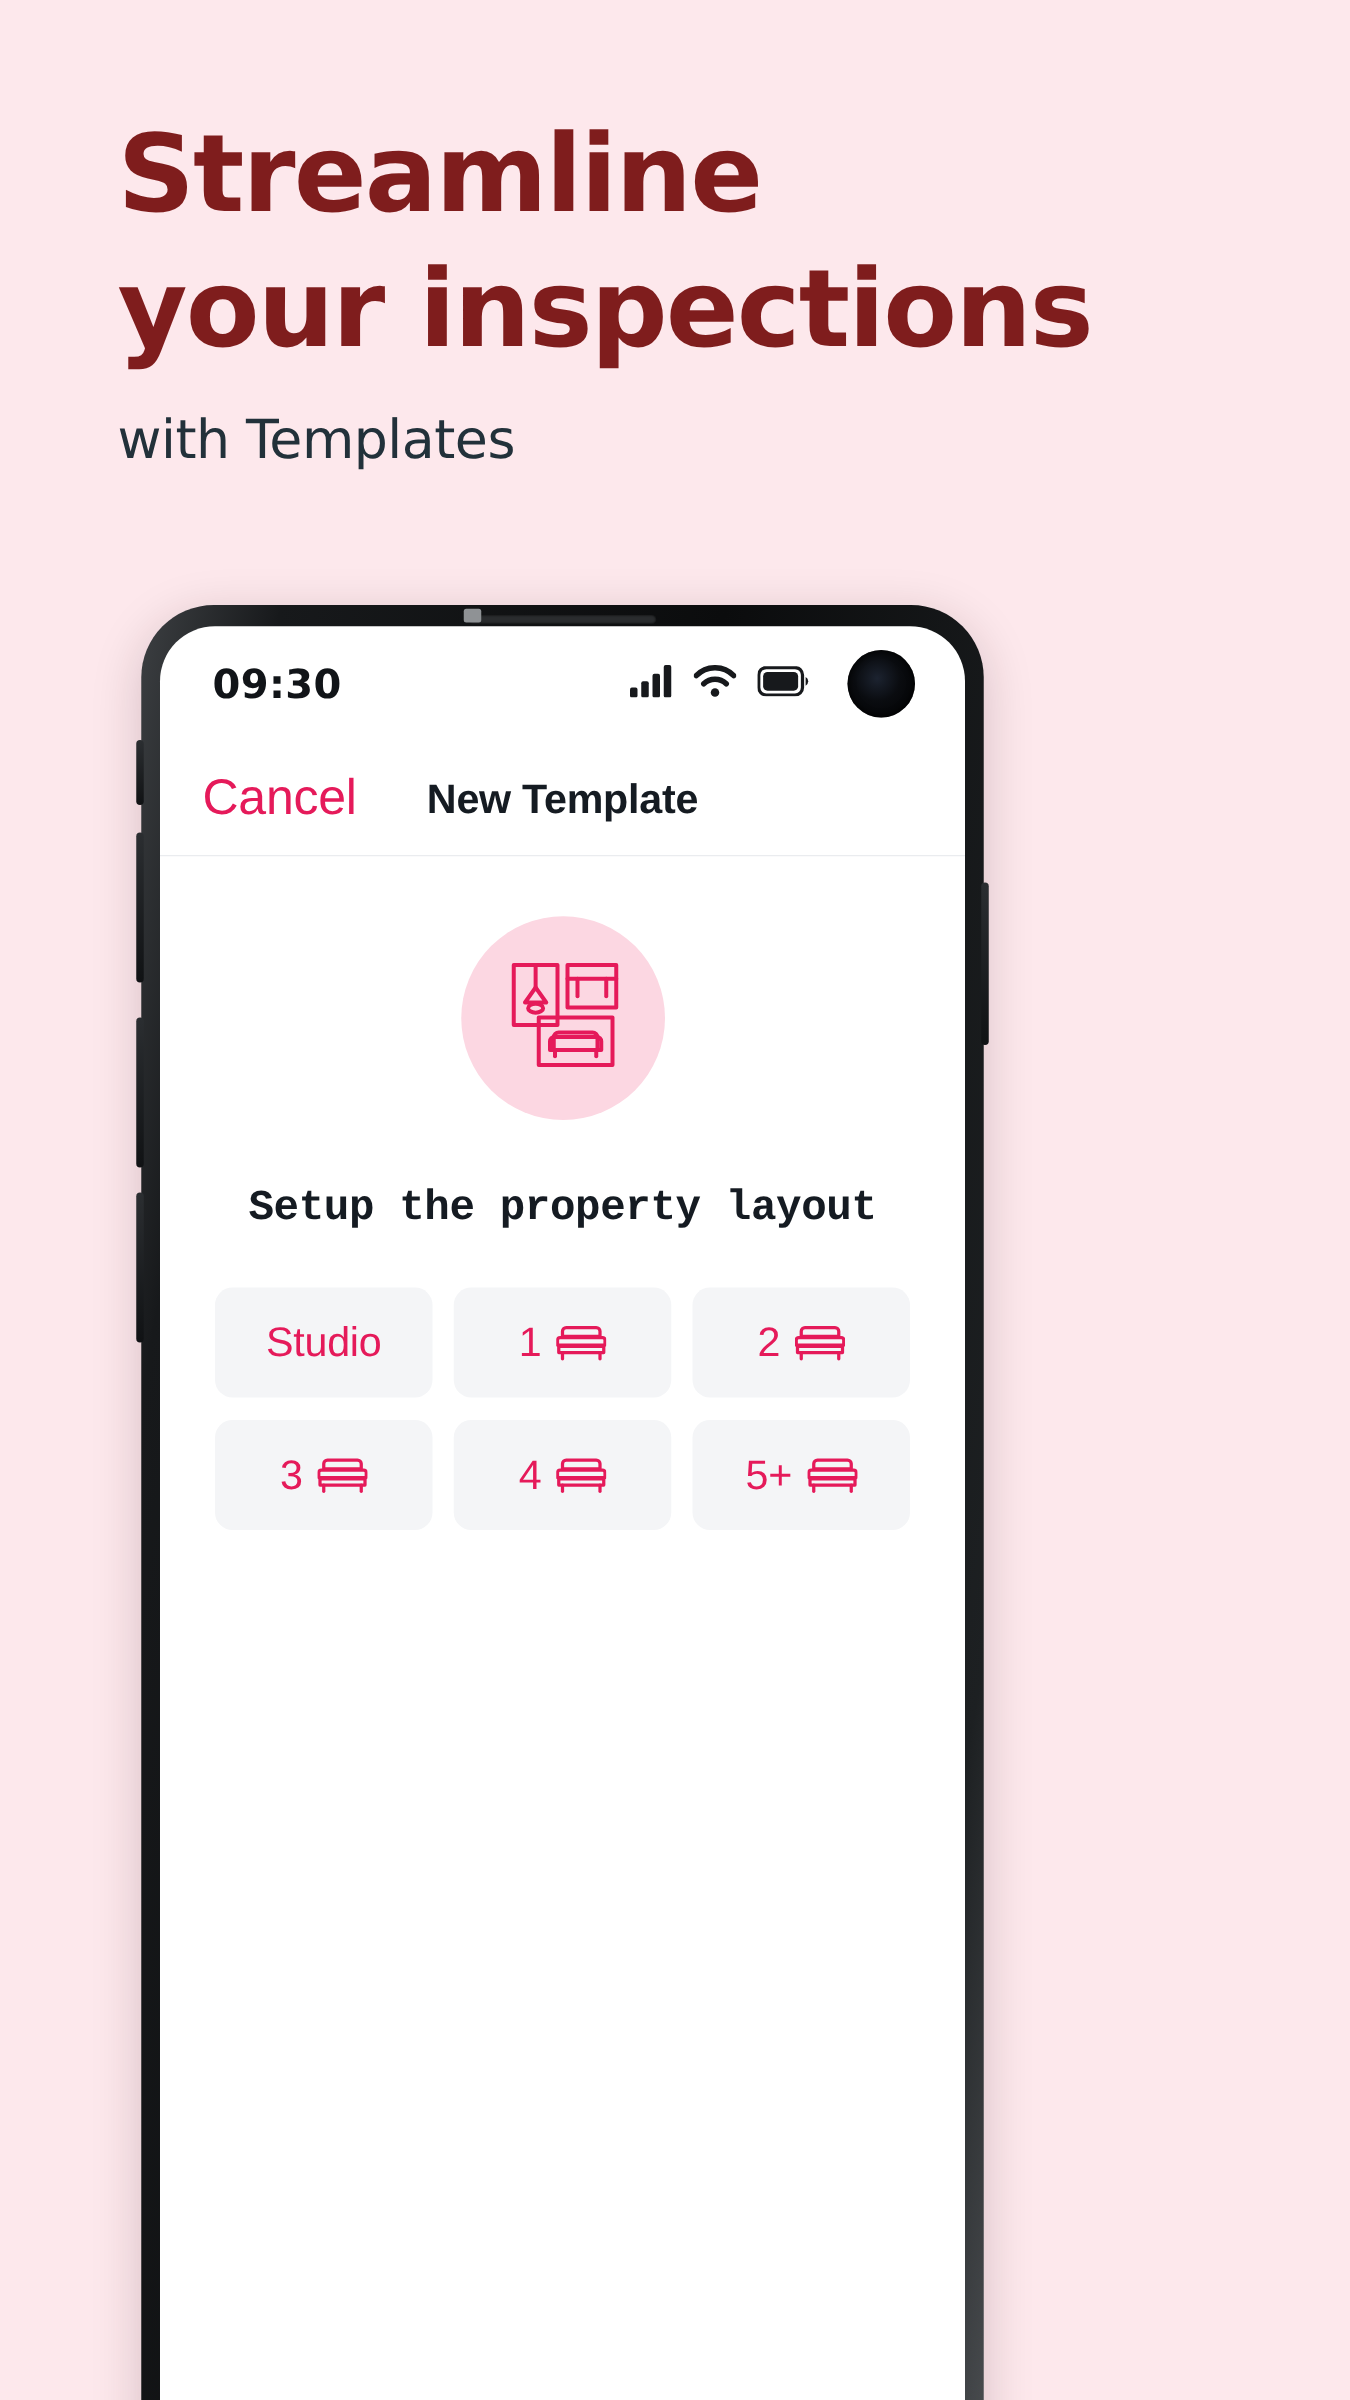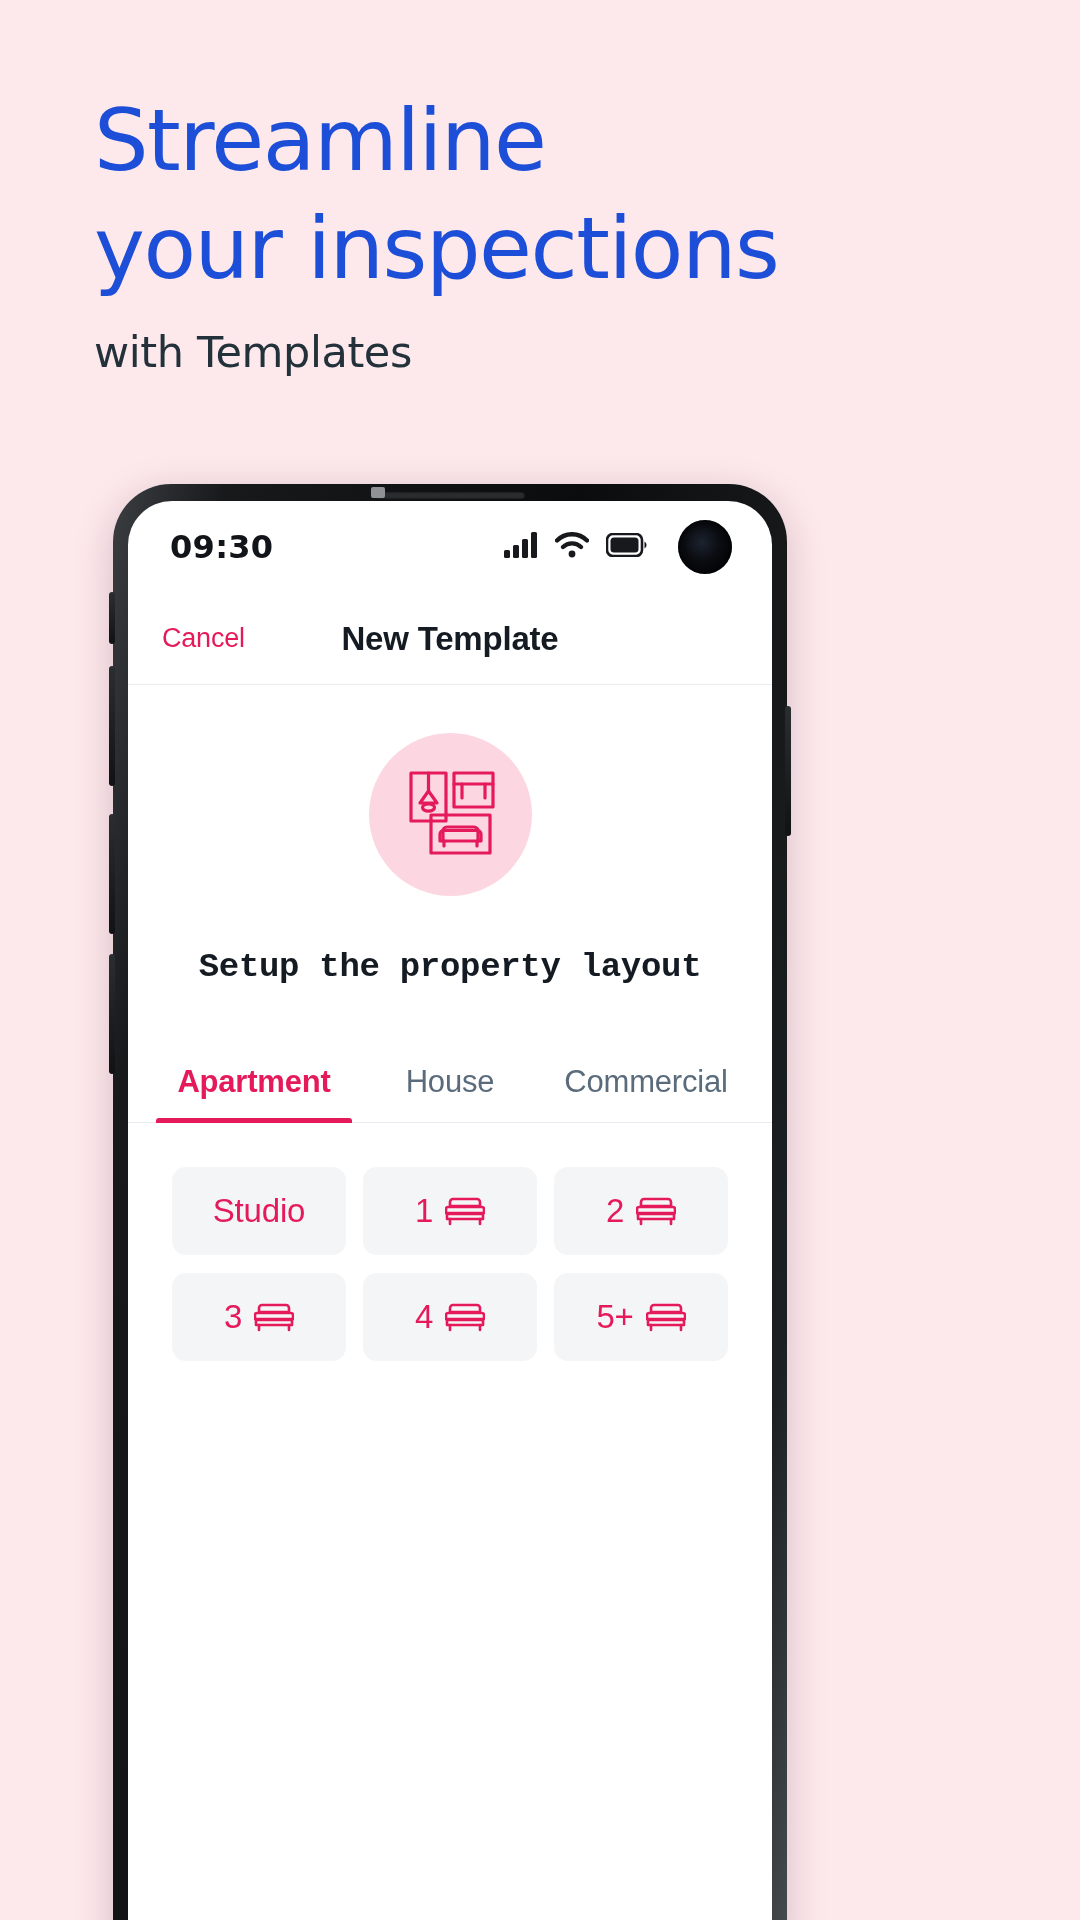--- a/index.html
+++ b/index.html
@@ -18,22 +18,22 @@
   .promo {
     position: absolute;
     left: 94px;
     top: 86px;
     width: 900px;
   }
   .promo-title {
     font-family: "DejaVu Sans", sans-serif;
     font-size: 86px;
     line-height: 108px;
-    font-weight: 400;
-    color: #1d4ed8;
+    font-weight: 700;
+    color: #7f1d1d;
     letter-spacing: -1.5px;
   }
   .promo-sub {
     margin-top: 24px;
     font-family: "DejaVu Sans", sans-serif;
     font-size: 43px;
     line-height: 52px;
     font-weight: 400;
     color: #22313A;
     letter-spacing: -0.4px;
@@ -125,21 +125,21 @@
   
   .navbar {
     height: 92px;
     display: flex;
     align-items: center;
     position: relative;
     border-bottom: 1px solid #EAECEF;
     padding: 0 34px;
   }
   .nav-cancel {
-    font-size: 27px;
+    font-size: 40px;
     color: #E8records;
     color: #E51A5A;
     font-family: "Liberation Sans", sans-serif;
     letter-spacing: -0.2px;
   }
   .nav-title {
     position: absolute;
     left: 0; right: 0;
     text-align: center;
     font-size: 33px;
@@ -315,31 +315,20 @@
             </g>
           </svg>
         </span>
       </div>
     </div>
 
     <div class="content-head">
       <div class="content-title">Setup the property layout</div>
     </div>
 
-    <div class="tabs">
-      <div class="tab active">
-        <span>Apartment</span>
-      </div>
-      <div class="tab">
-        <span>House</span>
-      </div>
-      <div class="tab">
-        <span>Commercial</span>
-      </div>
-    </div>
 
     <div class="grid">
 
       <div class="opt">
         <span>Studio</span>
       </div>
 
       <div class="opt">
         <span>1</span>
         <span>

